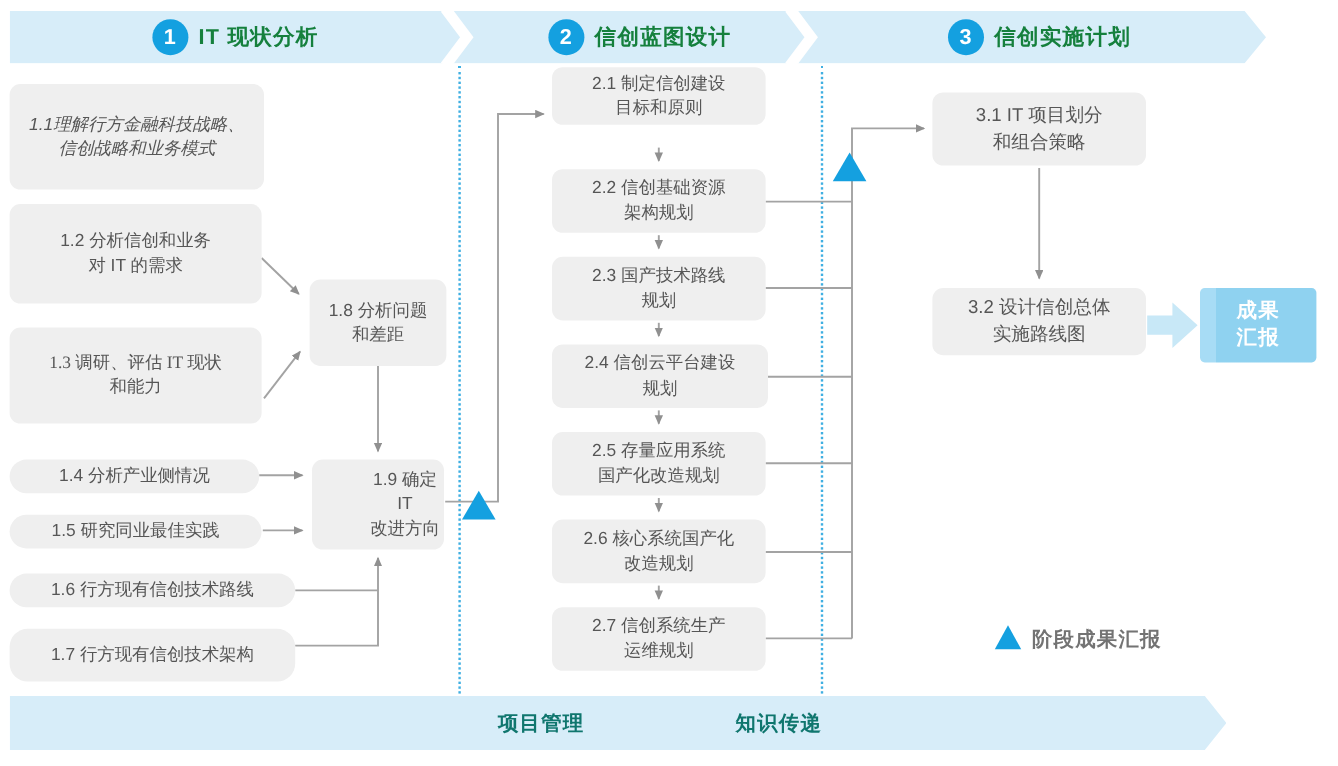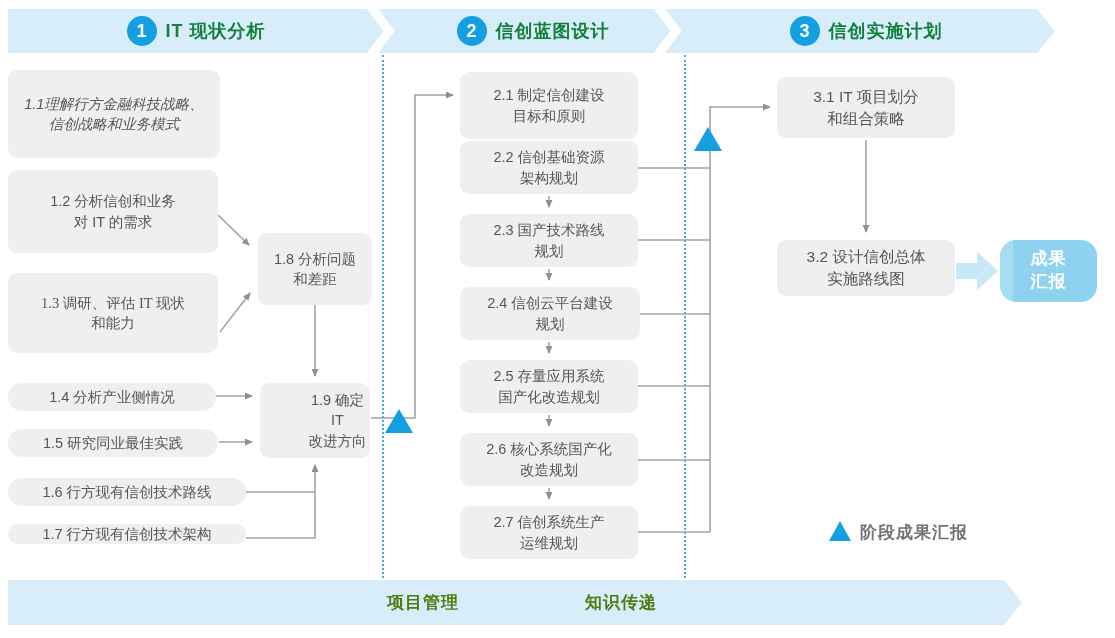--- a/index.html
+++ b/index.html
@@ -6,35 +6,35 @@
   #stage{position:relative;width:1115px;height:638px;background:#fff;overflow:hidden;
          font-family:"Liberation Sans","DejaVu Sans",sans-serif;}
   
   .band{position:absolute;background:#d7edf9;}
   .band.tip{clip-path:polygon(0 0, calc(100% - 18px) 0, 100% 50%, calc(100% - 18px) 100%, 0 100%);}
   .band-content{position:absolute;top:9px;height:44px;display:flex;align-items:center;
                 justify-content:center;gap:9px;z-index:6;}
   .num-circle{width:30px;height:30px;border-radius:50%;background:#14a0e0;color:#fff;
               font-weight:bold;font-size:18px;display:flex;align-items:center;justify-content:center;}
   .band-title{color:#15803d;font-weight:bold;font-size:18px;letter-spacing:1px;}
-  .foot-label{position:absolute;top:580px;height:45px;line-height:45px;color:#4d7c0f;
-              font-weight:bold;font-size:17px;letter-spacing:1px;z-index:6;text-align:left;width:100px;}
+  .foot-label{position:absolute;top:580px;height:45px;line-height:45px;color:#0f766e;
+              font-weight:bold;font-size:17px;letter-spacing:1px;z-index:6;text-align:right;width:100px;}
   
   .dotline{position:absolute;top:55px;height:523px;width:0;border-left:2px dotted #3fafe2;z-index:2;}
   
   .gbox{position:absolute;background:#efefef;border-radius:9px;color:#565656;font-size:14.5px;
         line-height:1.4;display:flex;align-items:center;justify-content:center;text-align:center;
         white-space:pre-line;z-index:4;padding:0 2px;box-sizing:border-box;}
   .pill{border-radius:15px;font-size:14.5px;}
   
   .tri{position:absolute;width:0;height:0;border-left:14px solid transparent;
        border-right:14px solid transparent;border-bottom:24px solid #14a0e0;z-index:5;}
   .tri.small{border-left-width:11px;border-right-width:11px;border-bottom-width:20px;}
   
-  .result-box{position:absolute;left:1000px;top:240px;width:97px;height:62px;border-radius:16px;
+  .result-box{position:absolute;left:1000px;top:240px;width:97px;height:62px;border-radius:4px;
               background:linear-gradient(90deg,#a7dcf5 0 13px,#8fd2f0 13px);color:#fff;font-weight:bold;
               font-size:17px;line-height:1.35;display:flex;align-items:center;justify-content:center;
               text-align:center;white-space:pre-line;z-index:4;letter-spacing:1px;}
   .legend-label{position:absolute;left:860px;top:521px;font-size:17px;font-weight:bold;color:#737373;
                 z-index:5;letter-spacing:1px;}
   svg.overlay{position:absolute;left:0;top:0;z-index:3;pointer-events:none;}
 </style>
 </head>
 <body>
 
@@ -100,27 +100,27 @@
 
   <div class="gbox" style="left:8px;top:70px;width:212px;height:88px;font-style:italic;">1.1理解行方金融科技战略、
 信创战略和业务模式</div>
   <div class="gbox" style="left:8px;top:170px;width:210px;height:83px;">1.2 分析信创和业务
 对 IT 的需求</div>
   <div class="gbox" style="left:8px;top:273px;width:210px;height:80px;font-family:Liberation Serif, serif;">1.3 调研、评估 IT 现状
 和能力</div>
   <div class="gbox pill" style="left:8px;top:383px;width:208px;height:28px;">1.4 分析产业侧情况</div>
   <div class="gbox pill" style="left:8px;top:429px;width:210px;height:28px;">1.5 研究同业最佳实践</div>
   <div class="gbox pill" style="left:8px;top:478px;width:238px;height:28px;">1.6 行方现有信创技术路线</div>
-  <div class="gbox pill" style="left:8px;top:524px;width:238px;height:20px;">1.7 行方现有信创技术架构</div>
+  <div class="gbox pill" style="left:8px;top:524px;width:238px;height:44px;">1.7 行方现有信创技术架构</div>
   <div class="gbox" style="left:258px;top:233px;width:114px;height:72px;">1.8 分析问题
 和差距</div>
   <div class="gbox" style="left:260px;top:383px;width:110px;height:75px;padding-left:47px;">1.9 确定 IT
 改进方向</div>
 
-  <div class="gbox" style="left:460px;top:72px;width:178px;height:67px;">2.1 制定信创建设
+  <div class="gbox" style="left:460px;top:56px;width:178px;height:48px;">2.1 制定信创建设
 目标和原则</div>
   <div class="gbox" style="left:460px;top:141px;width:178px;height:53px;">2.2 信创基础资源
 架构规划</div>
   <div class="gbox" style="left:460px;top:214px;width:178px;height:53px;">2.3 国产技术路线
 规划</div>
   <div class="gbox" style="left:460px;top:287px;width:180px;height:53px;">2.4 信创云平台建设
 规划</div>
   <div class="gbox" style="left:460px;top:360px;width:178px;height:53px;">2.5 存量应用系统
 国产化改造规划</div>
   <div class="gbox" style="left:460px;top:433px;width:178px;height:53px;">2.6 核心系统国产化

